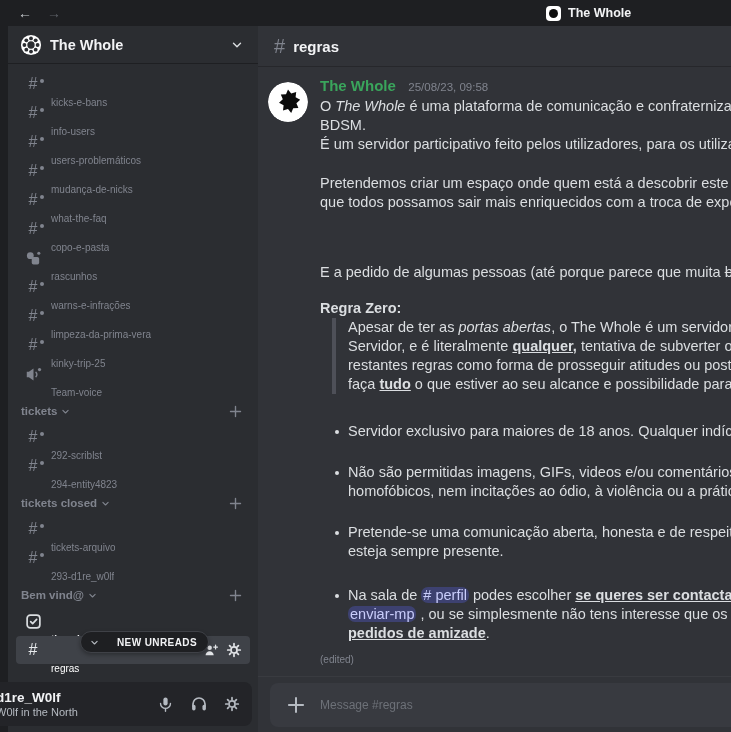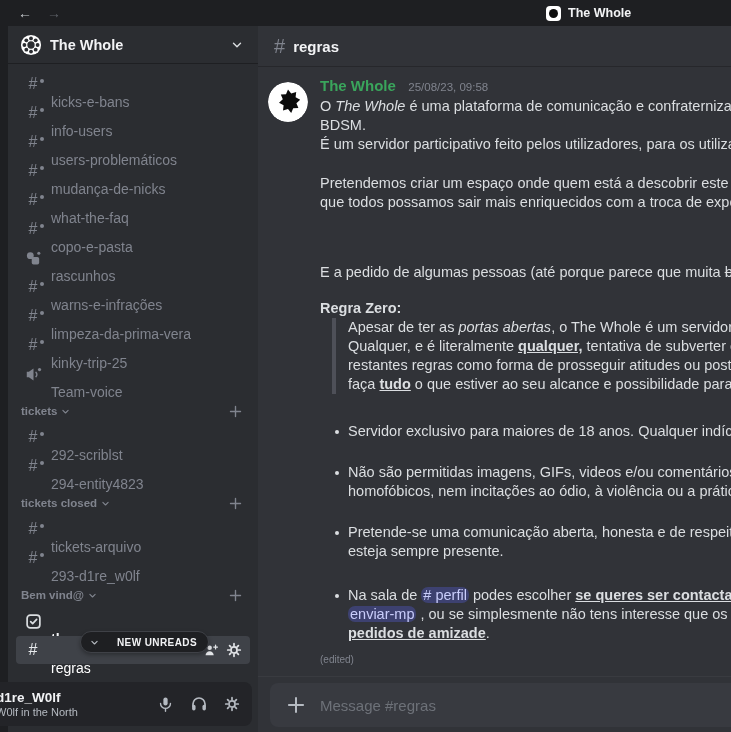--- a/index.html
+++ b/index.html
@@ -36,21 +36,21 @@
   .cat{margin:12px 0 0 0;height:22px;display:flex;align-items:center;color:#80848e;
     font-size:11.5px;font-weight:600;padding:0 15px 0 13px;cursor:pointer;}
   .cat-chevron{margin-left:4px;color:#80848e;}
   .cat-plus{margin-left:auto;color:#80848e;cursor:pointer;}
 
   .chan{height:28px;margin:1px 8px 0 8px;display:flex;align-items:center;border-radius:4px;
     padding:0 8px 0 4px;color:#80848e;cursor:pointer;position:relative;}
   .cicon{width:26px;display:flex;justify-content:center;align-items:center;position:relative;color:inherit;}
   .hash-glyph{font-size:16px;font-weight:500;line-height:1;}
   .dot{position:absolute;top:3px;right:2px;width:4px;height:4px;border-radius:50%;background:currentColor;}
-  .chan-label{font-size:14px;margin-left:5px;white-space:nowrap;overflow:hidden;margin-top:36px;}
+  .chan-label{font-size:10px;margin-left:5px;white-space:nowrap;overflow:hidden;margin-top:36px;}
   .chan.unread{color:#dbdee1;}
   .chan.unread .chan-label{color:#f2f3f5;font-weight:600;}
   .chan.selected{background:#3f4248;color:#e8eaed;}
   .chan.selected .chan-label{color:#ffffff;font-weight:500;}
   .chan-actions{margin-left:auto;display:flex;align-items:center;gap:7px;color:#e3e5e8;}
 
   .pill{position:absolute;left:64px;top:-5px;height:20px;background:#1e1f22;
     border:1px solid #3f4147;border-radius:11px;display:flex;align-items:center;gap:18px;
     padding:0 11px 0 9px;color:#f2f3f5;font-size:10px;font-weight:700;letter-spacing:.4px;
     z-index:4;cursor:pointer;box-shadow:0 2px 4px rgba(0,0,0,.3);}
@@ -88,21 +88,21 @@
   .seg-u{text-decoration:underline;font-weight:bold;}
   .seg-s{text-decoration:line-through;}
   .seg-m{background:rgba(88,101,242,0.3);color:#c9cdfb;border-radius:7px;padding:0 2px;font-weight:500;cursor:pointer;}
   .edited{font-size:10px;color:#80848e;line-height:16px;margin-top:9px;}
 
   .chat-input-bar{position:absolute;left:0;right:0;bottom:0;height:55px;background:#313338;
     border-top:1px solid rgba(255,255,255,0.045);}
   .input-box{position:absolute;left:12px;top:6px;width:472px;height:44px;background:#383a40;
     border-radius:8px;display:flex;align-items:center;padding:0 16px;box-sizing:border-box;cursor:text;}
   .plus-icon{color:#b5bac1;cursor:pointer;}
-  .input-placeholder{color:#6d7178;font-size:15px;margin-left:14px;white-space:nowrap;}
+  .input-placeholder{color:#6d7178;font-size:12px;margin-left:14px;white-space:nowrap;}
 </style>
 </head>
 <body>
 
 <div class="titlebar">
   <div class="nav-arrows">
     <span class="arrow">←</span>
     <span class="arrow fwd">→</span>
   </div>
   <div class="win-title">
@@ -387,21 +387,21 @@
           <div class="msg-line"><span>É um servidor participativo feito pelos utilizadores, para os utilizadores.</span></div>
           <div style="height: 20px;"></div>
           <div class="msg-line"><span>Pretendemos criar um espaço onde quem está a descobrir este mundo se</span></div>
           <div class="msg-line"><span>que todos possamos sair mais enriquecidos com a troca de experiências.</span></div>
           <div style="height: 35px;"></div>
           <div style="height: 16px;"></div>
           <div class="msg-line"><span>E a pedido de algumas pessoas (até porque parece que muita </span><span class="seg-s">boa</span></div>
           <div style="height: 17px;"></div>
           <div class="msg-line"><span class="seg-b">Regra Zero:</span></div>
           <div class="msg-line quote"><span>Apesar de ter as </span><span class="seg-i">portas abertas</span><span>, o The Whole é um servidor privado.</span></div>
-          <div class="msg-line quote"><span>Qualquer, e é literalmente </span><span class="seg-u">qualquer,</span><span> tentativa de subverter o bom ambie</span></div>
+          <div class="msg-line quote"><span>Servidor, e é literalmente </span><span class="seg-u">qualquer,</span><span> tentativa de subverter o bom ambie</span></div>
           <div class="msg-line quote"><span>restantes regras como forma de prosseguir atitudes ou posturas que vã</span></div>
           <div class="msg-line quote"><span>faça </span><span class="seg-u">tudo</span><span> o que estiver ao seu alcance e possibilidade para evitar que is</span></div>
           <div style="height: 28px;"></div>
           <div class="msg-line bullet"><span>Servidor exclusivo para maiores de 18 anos. Qualquer indício do contrári</span></div>
           <div style="height: 22px;"></div>
           <div class="msg-line bullet"><span>Não são permitidas imagens, GIFs, videos e/ou comentários que incluam</span></div>
           <div class="msg-line cont"><span>homofóbicos, nem incitações ao ódio, à violência ou a práticas ilegais.</span></div>
           <div style="height: 22px;"></div>
           <div class="msg-line bullet"><span>Pretende-se uma comunicação aberta, honesta e de respeito entre todo</span></div>
           <div class="msg-line cont"><span>esteja sempre presente.</span></div>

